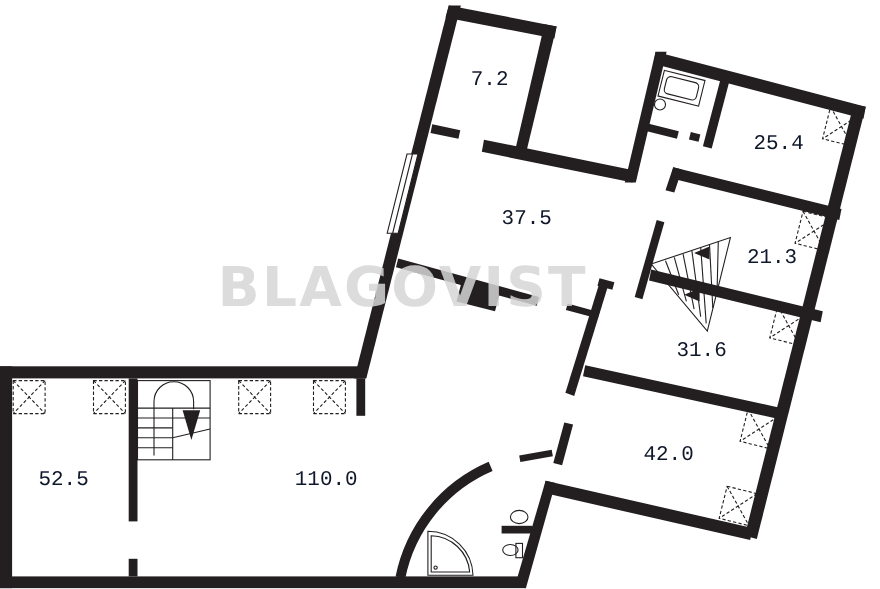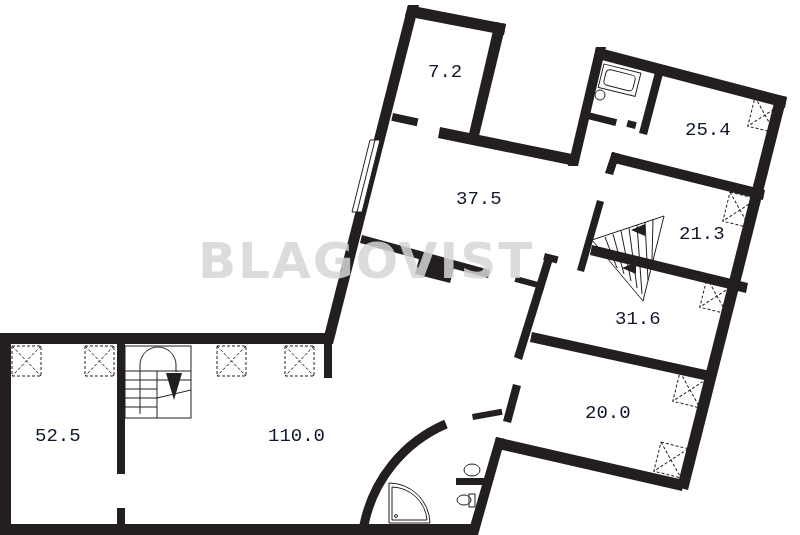--- a/index.html
+++ b/index.html
@@ -173,16 +173,16 @@
   </g>
 </svg>
 
 <div class="wm" style="left:198px;top:232px;font-size:50px;letter-spacing:2px;">BLAGOVIST</div>
 
 <div class="lbl" style="left:428px;top:61px;">7.2</div>
 <div class="lbl" style="left:685px;top:119px;">25.4</div>
 <div class="lbl" style="left:456px;top:188px;">37.5</div>
 <div class="lbl" style="left:669px;top:223px;margin-left:10px;">21.3</div>
 <div class="lbl" style="left:615px;top:308px;">31.6</div>
-<div class="lbl" style="left:585px;top:402px;">20.0</div>
+<div class="lbl" style="left:585px;top:402px;">42.0</div>
 <div class="lbl" style="left:35px;top:425px;">52.5</div>
 <div class="lbl" style="left:268px;top:425px;">110.0</div>
 </div>
 
 </body></html>

